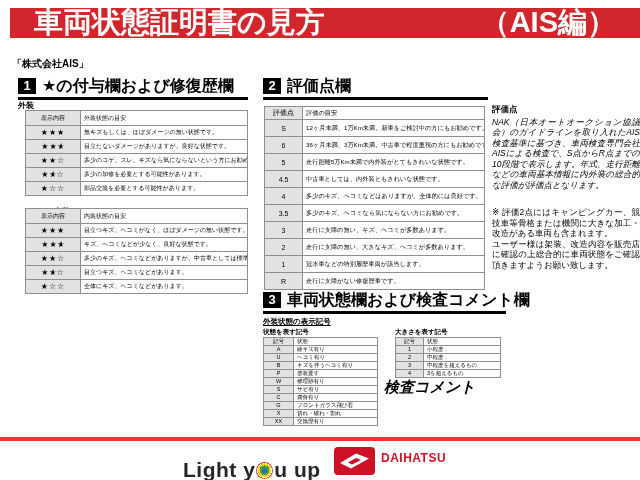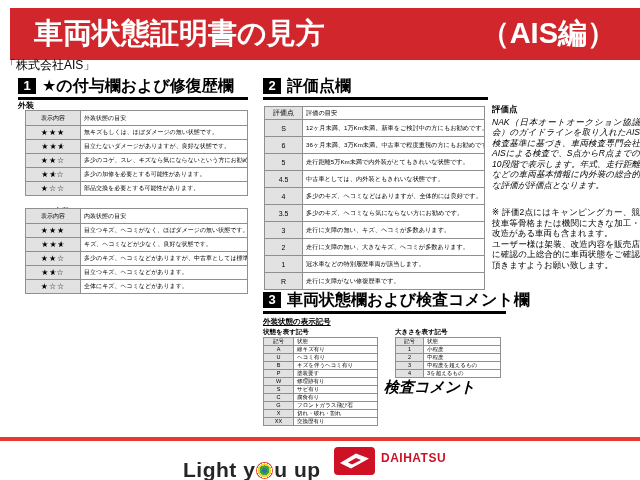--- a/index.html
+++ b/index.html
@@ -1,24 +1,24 @@
 <!DOCTYPE html>
 <html><head>
 <meta charset="utf-8">
 <style>
   *{margin:0;padding:0;box-sizing:border-box;}
   html,body{width:640px;height:480px;}
   body{position:relative;background:#fff;color:#000;overflow:hidden;
        font-family:"Liberation Sans","DejaVu Sans",sans-serif;}
 
   
-  .banner{position:absolute;left:10px;top:8px;width:630px;height:52px;background:#d0262c;
+  .banner{position:absolute;left:10px;top:8px;width:630px;height:30px;background:#d0262c;
           color:#fff;display:flex;align-items:center;justify-content:space-between;padding:0 24px;}
   .banner span{font-size:29px;font-weight:bold;white-space:nowrap;}
-  .company{position:absolute;left:4px;top:57px;font-size:12px;font-weight:normal;}
+  .company{position:absolute;left:12px;top:57px;font-size:10px;font-weight:bold;}
 
   
   .sec-head{position:absolute;display:flex;align-items:center;gap:6px;
             border-bottom:3px solid #000;padding-bottom:3px;}
   .badge{background:#000;color:#fff;font-weight:bold;font-size:13px;width:18px;height:16px;
          line-height:16px;text-align:center;flex:none;}
   .sec-title{font-weight:bold;font-size:16px;line-height:16px;white-space:nowrap;}
   #sec1-head{left:18px;top:78px;width:230px;}
   #sec2-head{left:263px;top:78px;width:225px;}
   #sec3-head{left:263px;top:292px;width:243px;}

